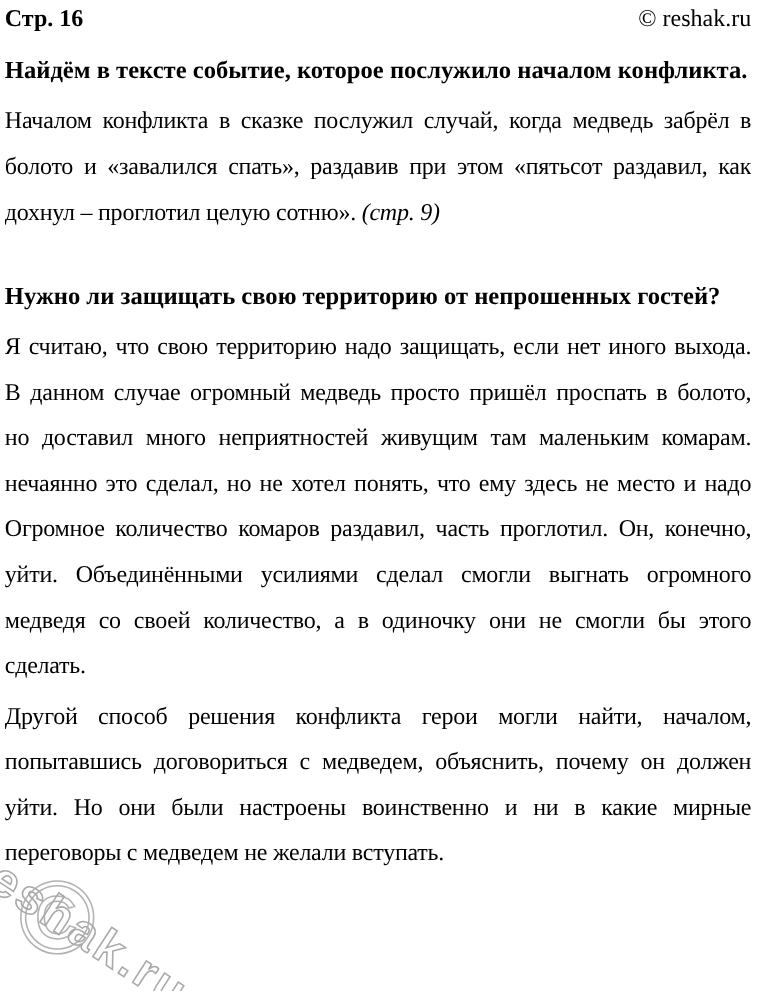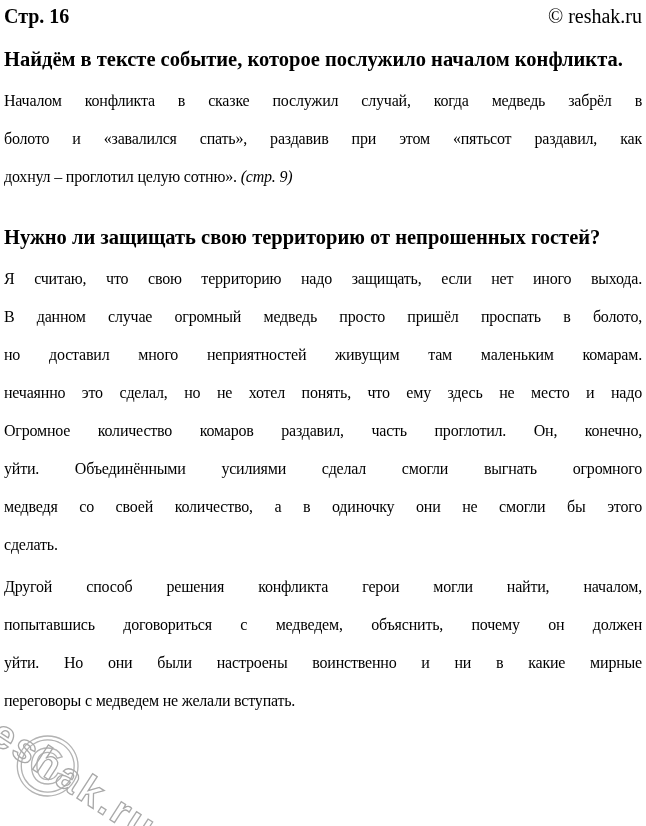--- a/index.html
+++ b/index.html
@@ -11,45 +11,45 @@
     font-family: "Liberation Serif", "DejaVu Serif", serif;
     overflow: hidden;
     position: relative;
     box-sizing: border-box;
   }
   .page {
     position: relative;
     width: 100%;
     height: 100%;
     box-sizing: border-box;
-    padding: 2px 4px 0 4px;
+    padding: 2px 20px 0 4px;
     z-index: 1;
   }
   .page-header {
     display: flex;
     justify-content: space-between;
     align-items: baseline;
     font-size: 20px;
     line-height: 28px;
   }
   .page-num { font-weight: bold; }
   .copyright { font-weight: normal; }
 
   .heading {
     font-weight: bold;
     font-size: 20.5px;
     line-height: 38px;
-    margin-top: 22px;
+    margin-top: 32px;
     white-space: nowrap;
   }
   main > .heading:first-child { margin-top: 10px; }
 
   .para { margin-top: 4px; }
   .line {
-    font-size: 16px;
+    font-size: 20px;
     letter-spacing: -0.2px;
     height: 38px;
     line-height: 38px;
     text-align: justify;
     text-align-last: justify;
     overflow: hidden;
   }
   .line.last {
     text-align-last: left;
   }

